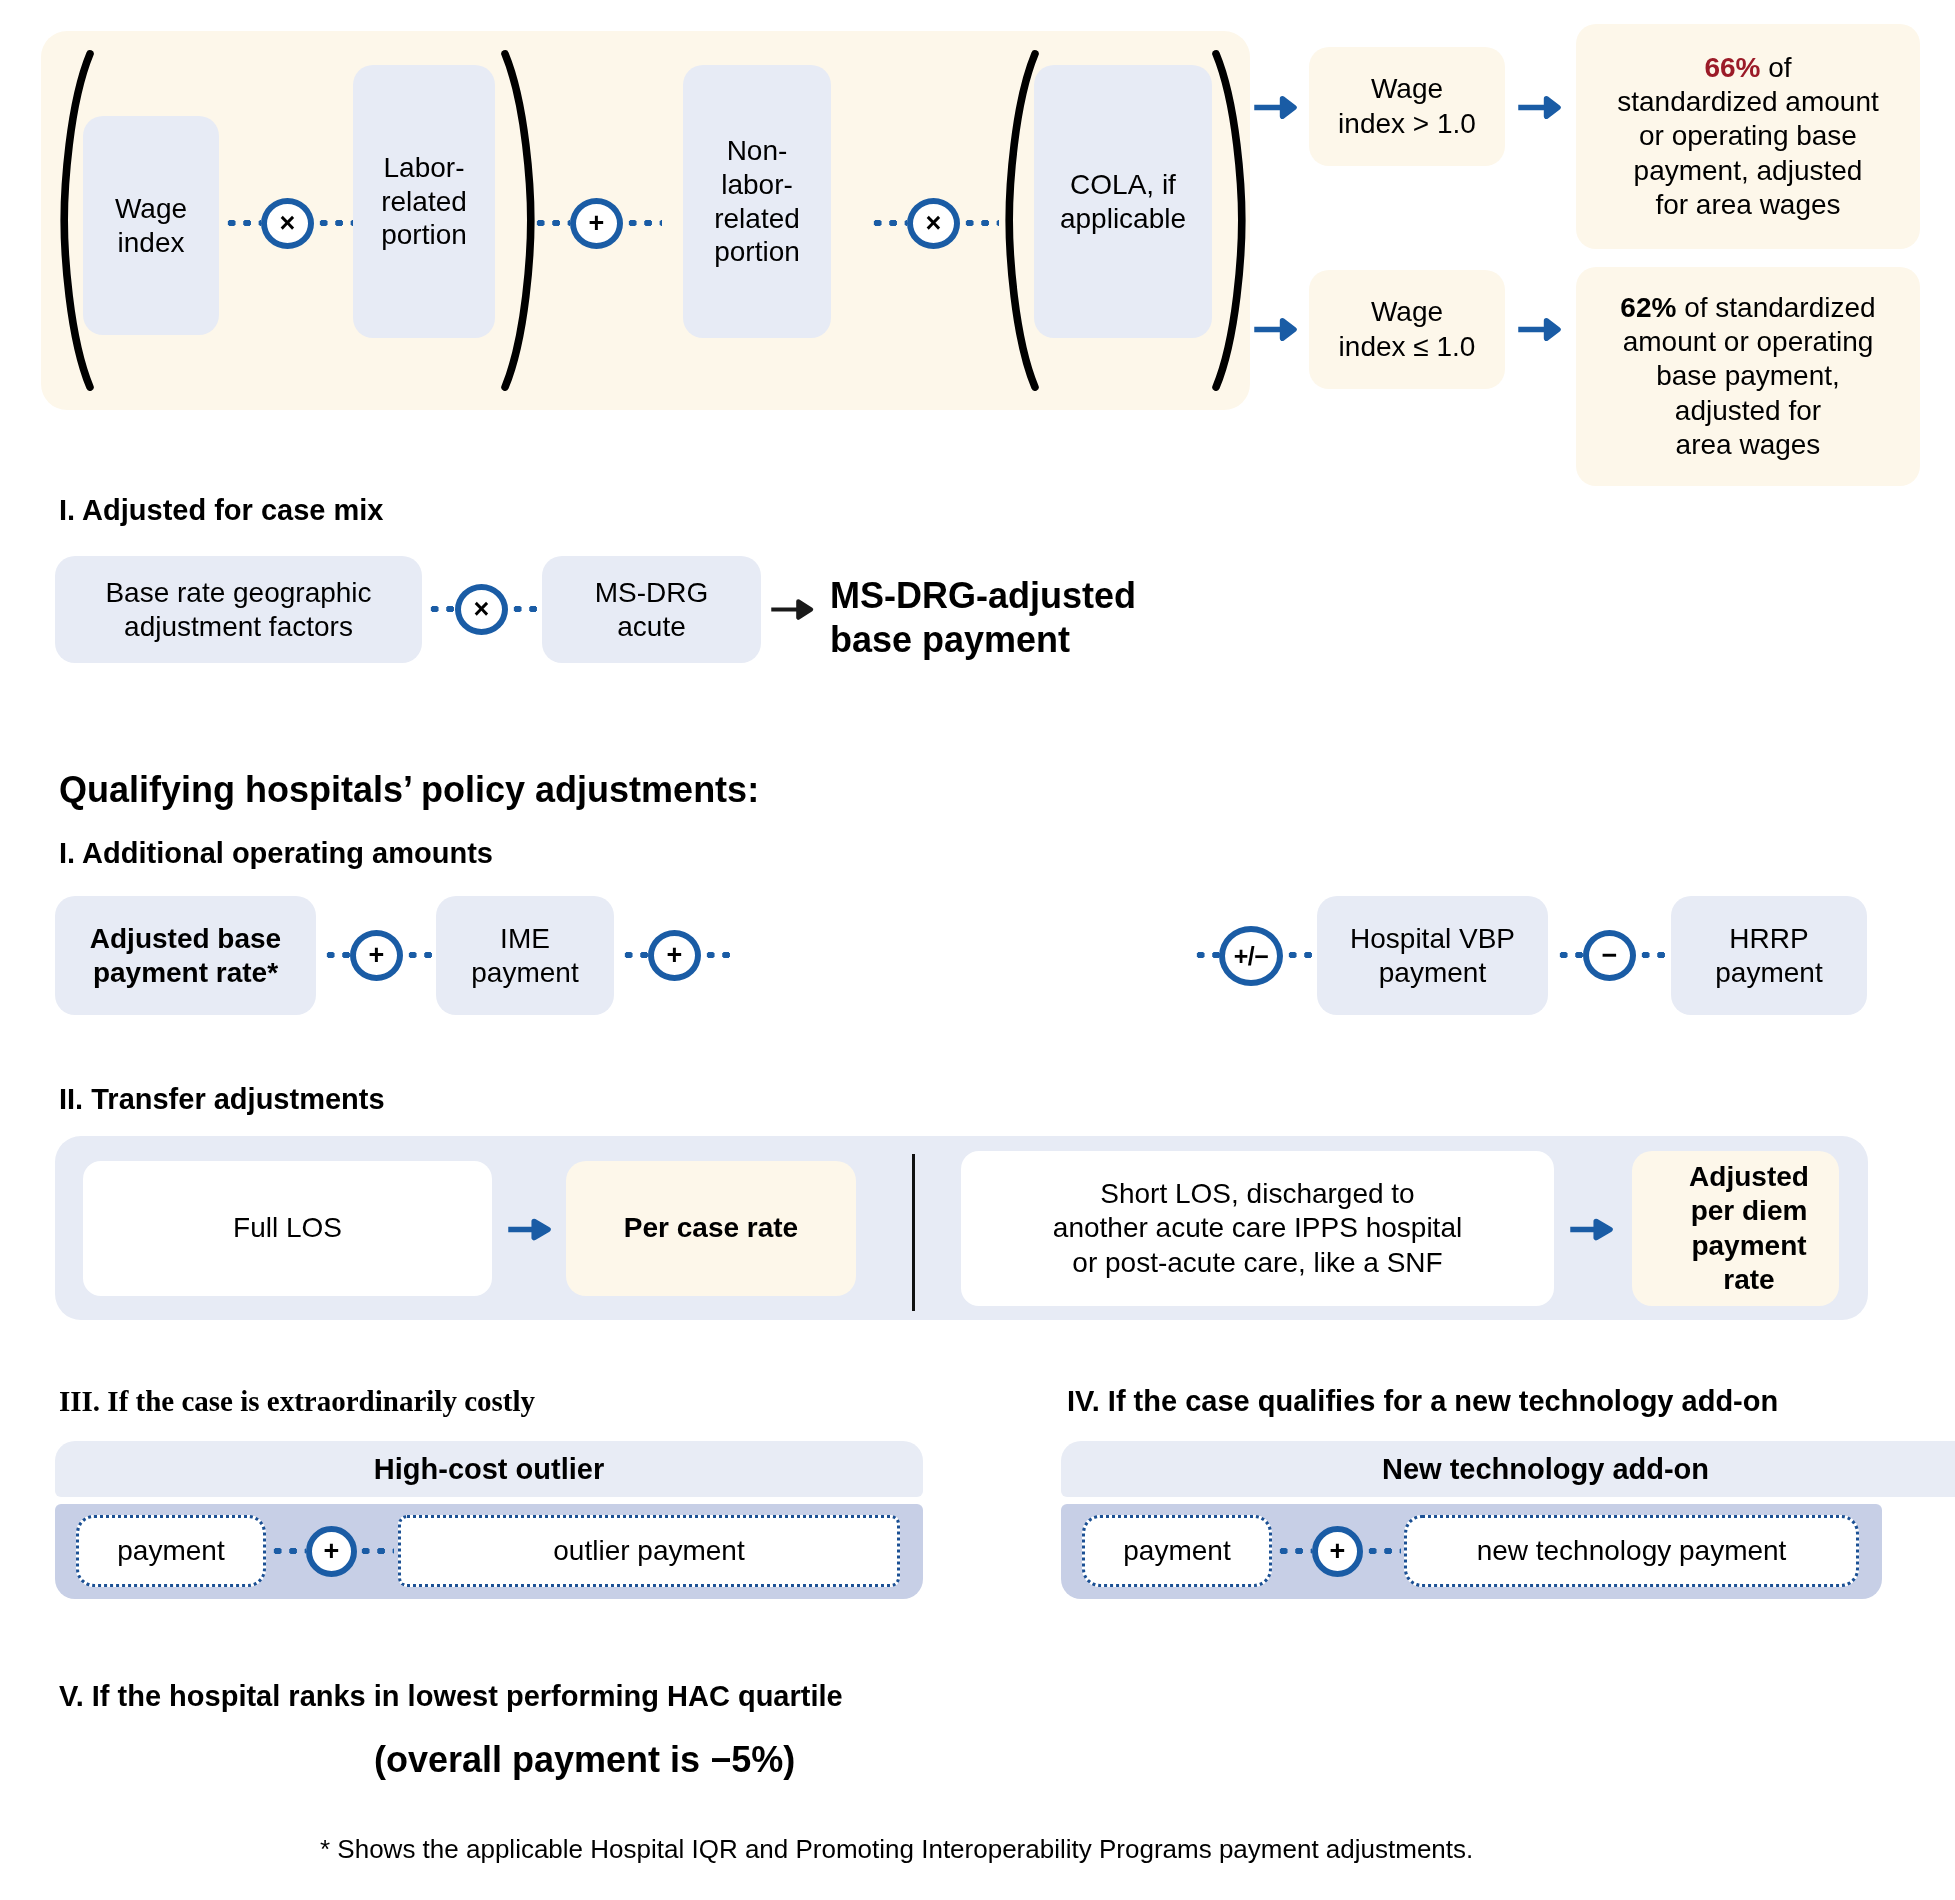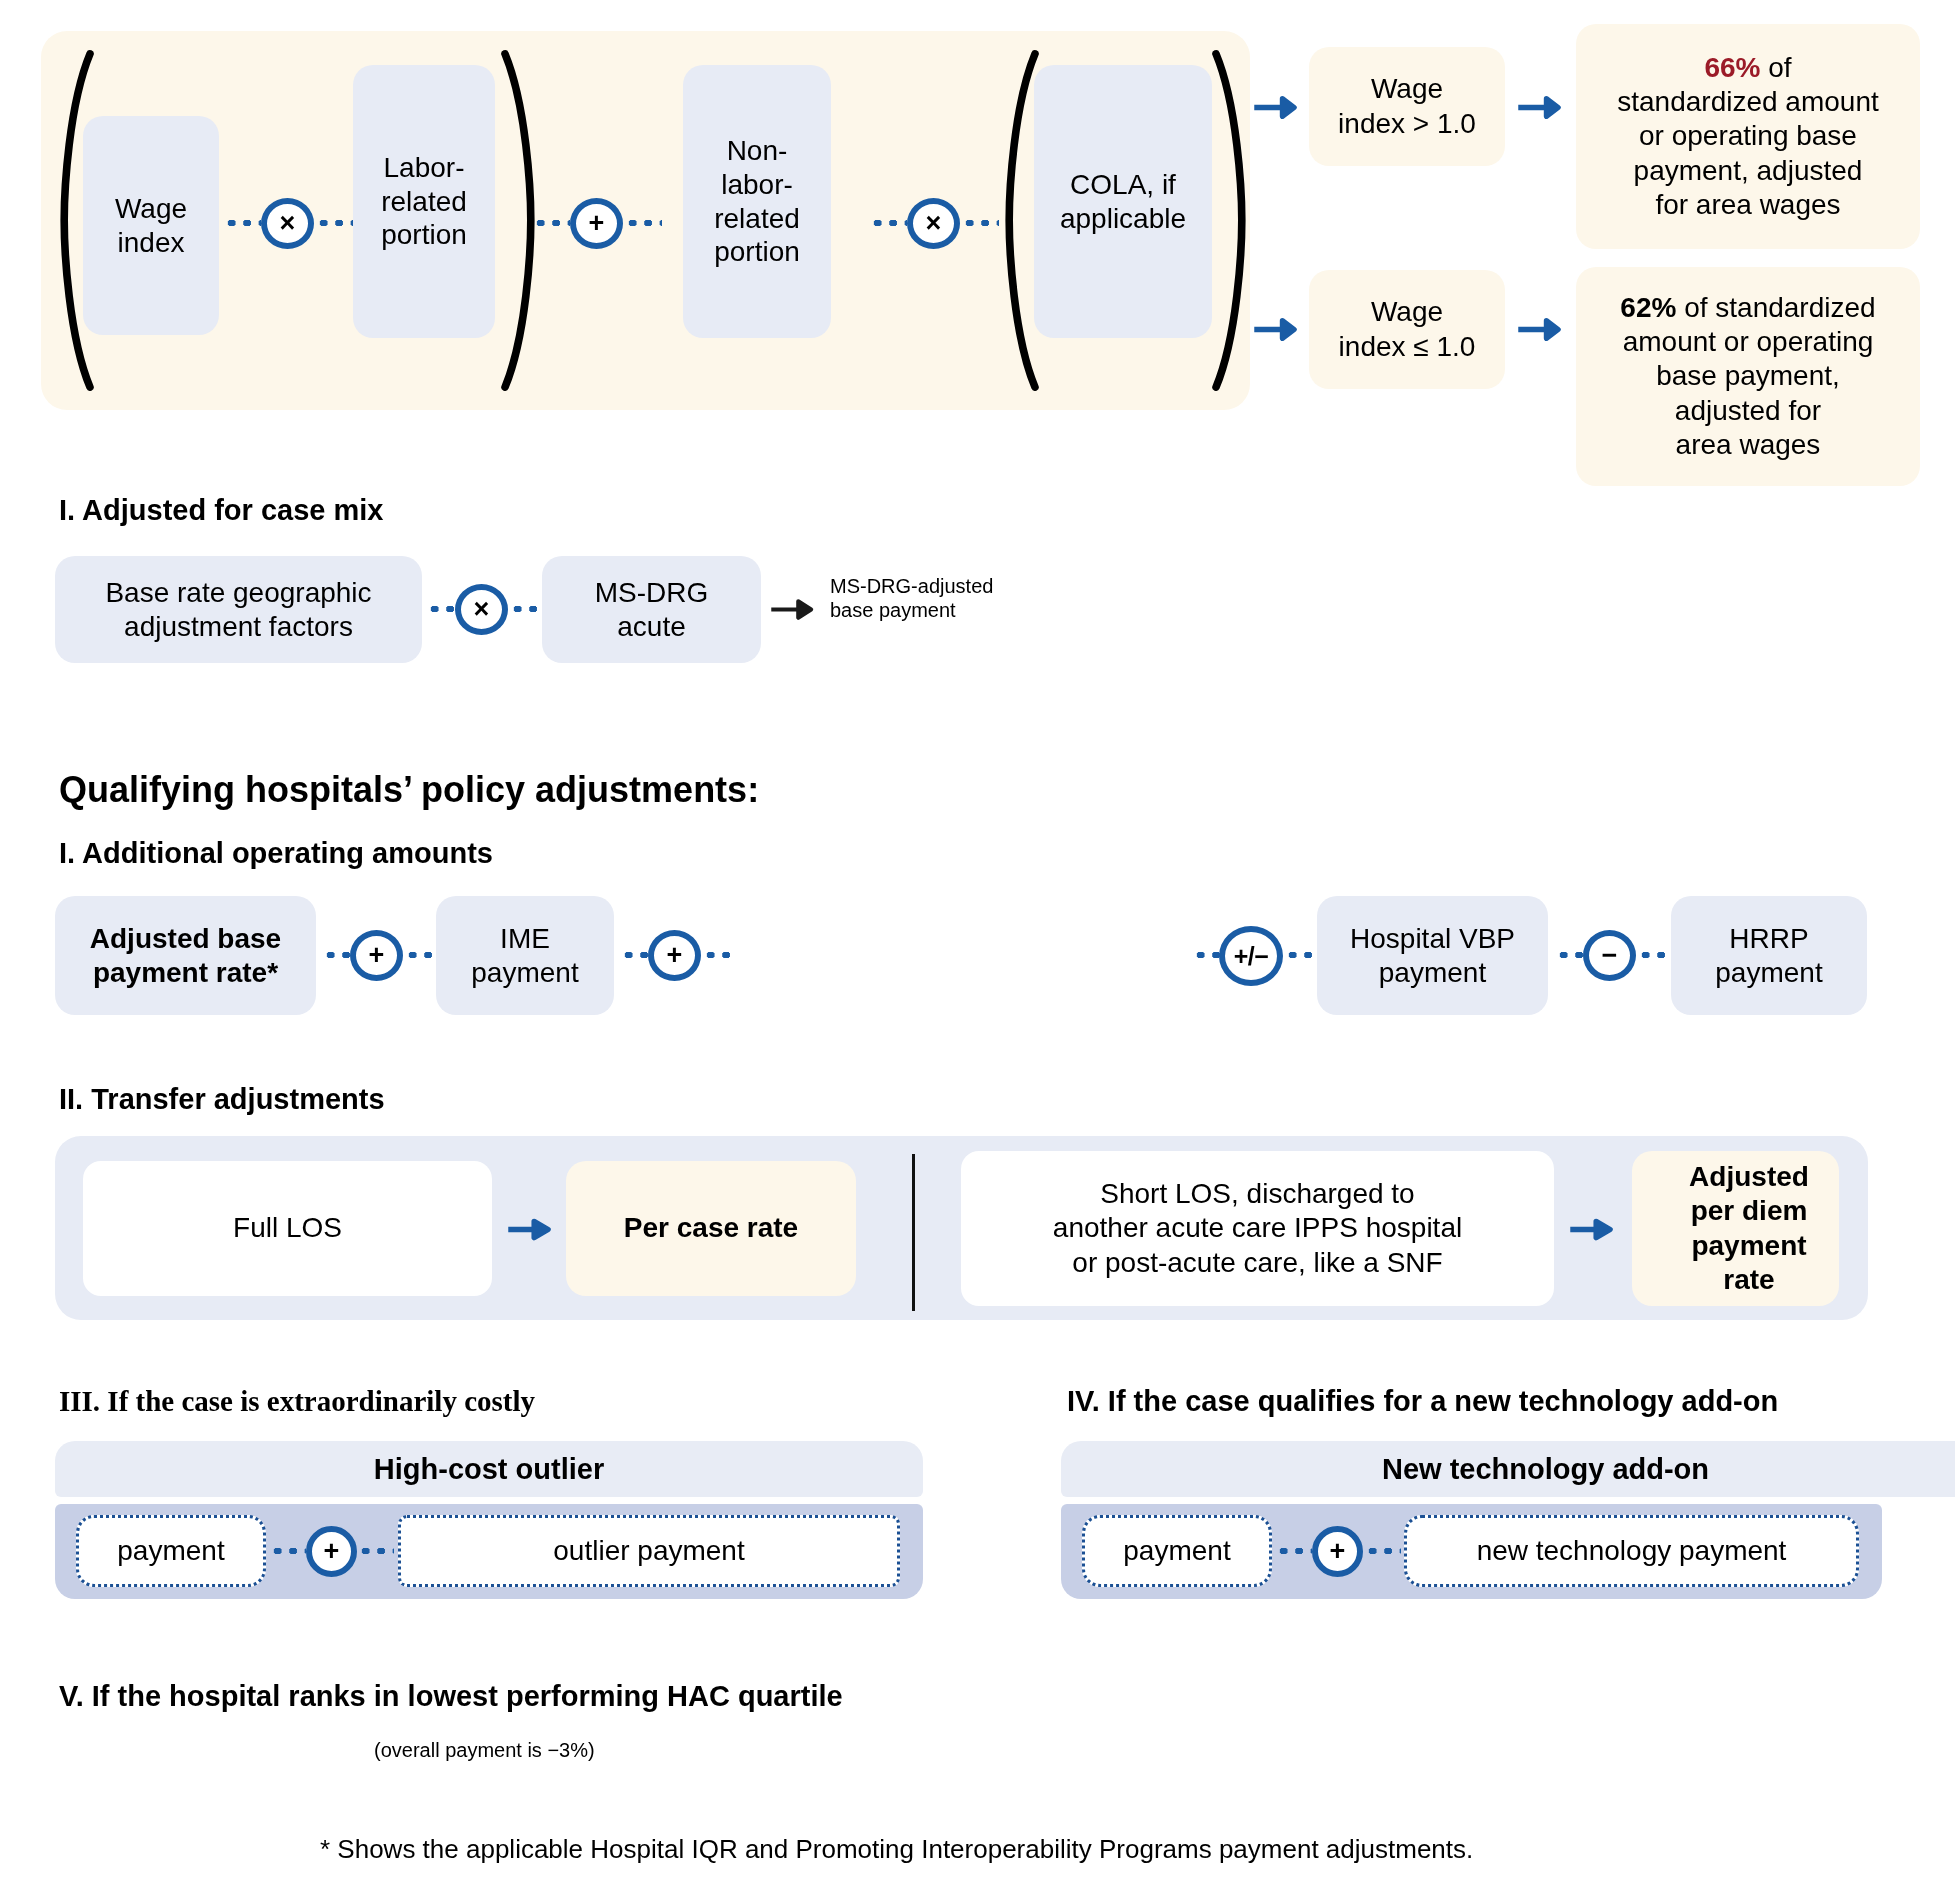--- a/index.html
+++ b/index.html
@@ -83,22 +83,23 @@
 
   .heading {
     position: absolute;
     font-weight: bold;
     font-size: 29px;
     white-space: nowrap;
   }
   .heading.big { font-size: 36px; }
   .plain {
     position: absolute;
-    font-size: 20px;
+    font-size: 36px;
     white-space: nowrap;
+    font-weight: bold;
   }
   .footnote {
     position: absolute;
     font-size: 26px;
     white-space: nowrap;
   }
 
   
   .panel-cream {
     position: absolute;
@@ -377,18 +378,18 @@
   <div class="dots" style="left:1276px; top:1548px; width:36px;"></div>
   <div class="op" style="left:1312px; top:1526px; width:51px; height:51px;">
     <span>+</span>
   </div>
   <div class="dots" style="left:1365px; top:1548px; width:36px;"></div>
   <div class="dotbox" style="left:1404px; top:1515px; width:455px; height:72px;">
     <span>new technology payment</span>
   </div>
 
   <div class="heading" style="left:59px; top:1680px;">V. If the hospital ranks in lowest performing HAC quartile</div>
-  <div class="plain" style="left:374px; top:1739px;">(overall payment is −3%)</div>
+  <div class="plain" style="left:374px; top:1739px;">(overall payment is −5%)</div>
 
   <div class="footnote" style="left:320px; top:1834px;">* Shows the applicable Hospital IQR and Promoting Interoperability Programs payment adjustments.</div>
 
 </div>
 
 
 </body></html>

